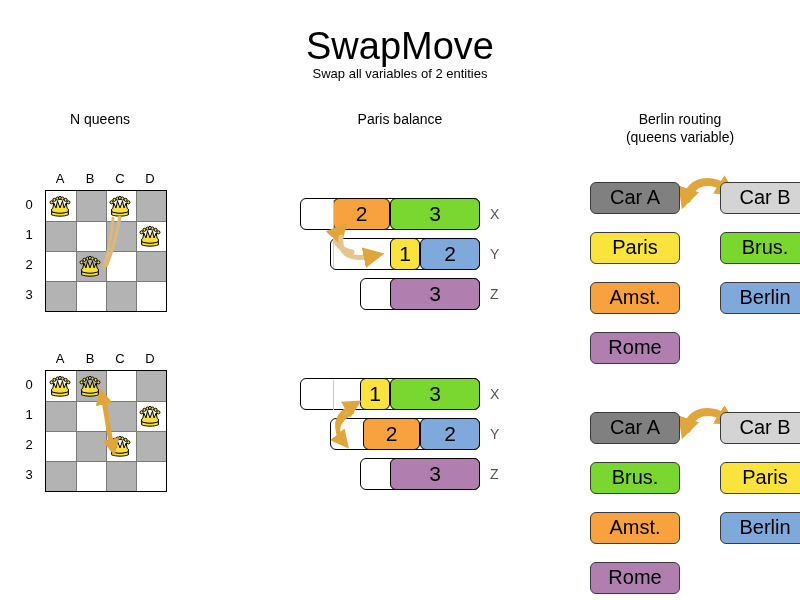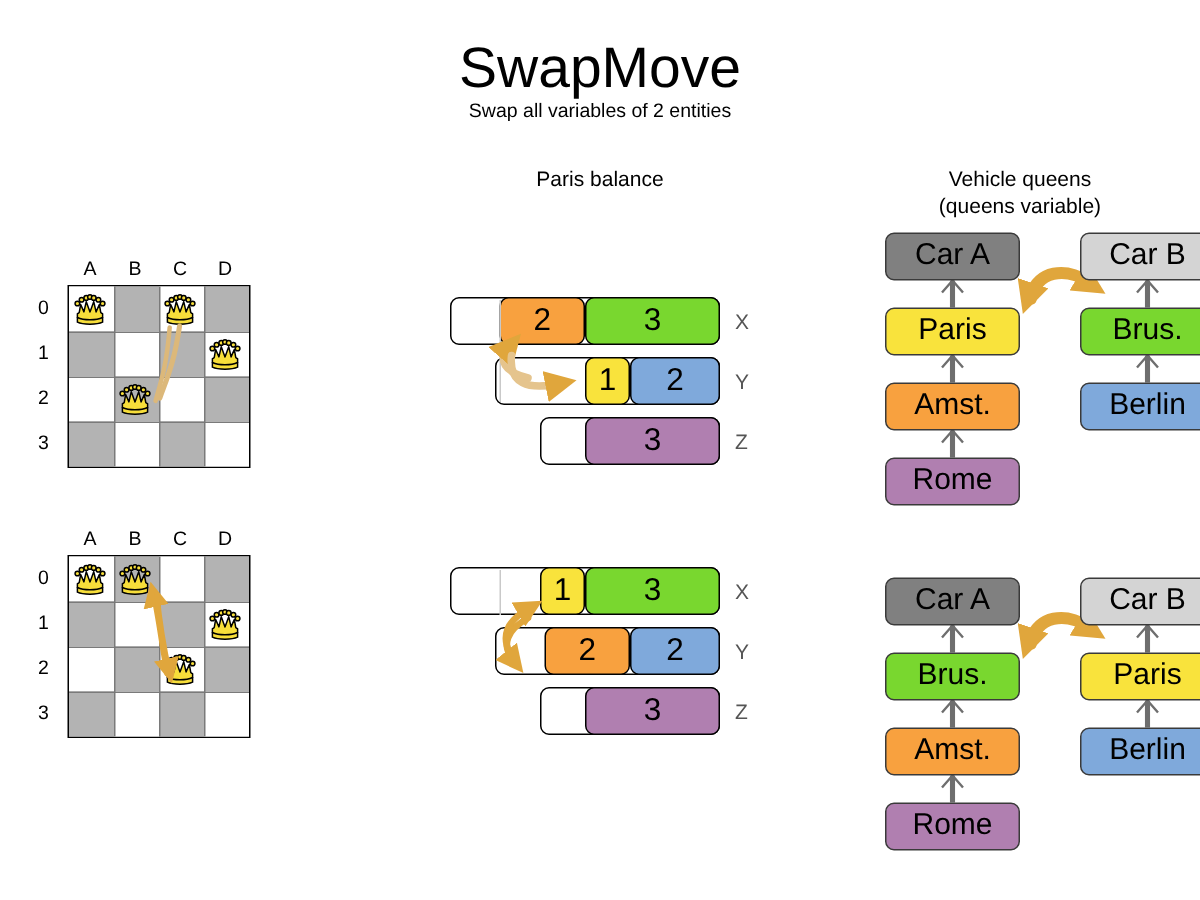--- a/index.html
+++ b/index.html
@@ -65,34 +65,36 @@
   }
   .divline{position:absolute;width:1px;background:#c9c9c9;}
   .cloudarrow{position:absolute;left:0;top:0;pointer-events:none;}
 
   
   .route-wrap{position:absolute;}
   .node{
     position:absolute;height:32px;border:1.6px solid #3a3a3a;border-radius:6px;
     box-sizing:border-box;text-align:center;font-size:20px;line-height:29px;
     color:#000;
+    margin-top:27px;
   }
   .routesvg{position:absolute;left:0;top:0;pointer-events:none;}
 </style>
 </head>
 <body>
 
 <div class="root">
 
   <div class="title">SwapMove</div>
   <div class="subtitle">Swap all variables of 2 entities</div>
 
+  <div class="colhead c1">N queens</div>
   <div class="colhead c2">Paris balance</div>
   <div class="colhead c3">
-    <div>Vehicle queens</div>
+    <div>Berlin routing</div>
     <div>(queens variable)</div>
   </div>
 
   <div class="board-wrap" id="nq-before" style="left:25px;top:175px;width:180px;height:160px;">
       <div class="collabel" style="left: 20px;">A</div>
       <div class="collabel" style="left: 50px;">B</div>
       <div class="collabel" style="left: 80px;">C</div>
       <div class="collabel" style="left: 110px;">D</div>
       <div class="rowlabel" style="top: 15px;">0</div>
       <div class="rowlabel" style="top: 45px;">1</div>

